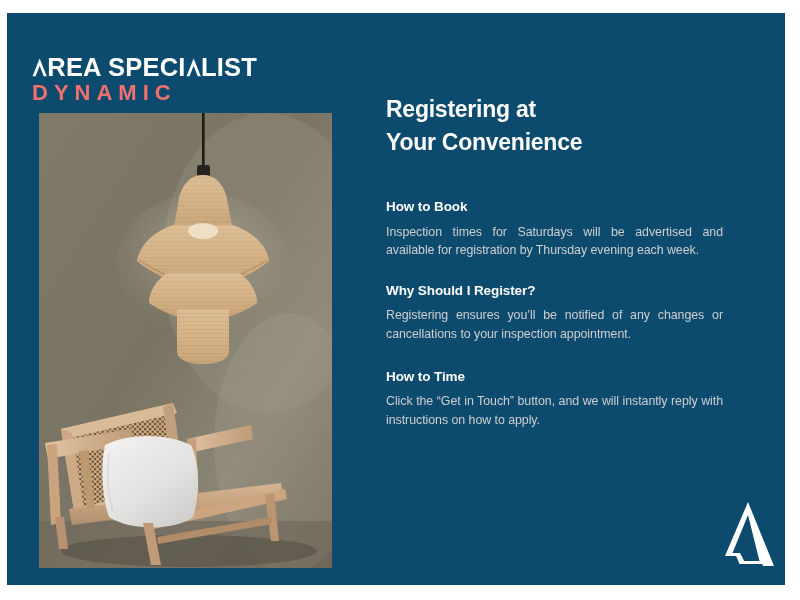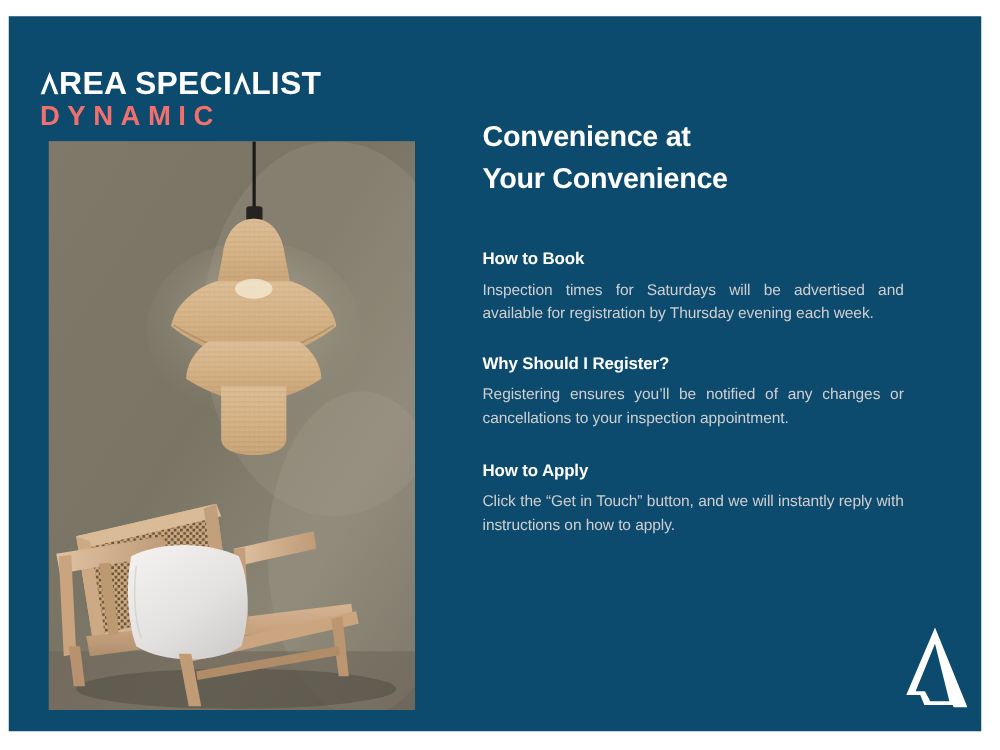--- a/index.html
+++ b/index.html
@@ -257,36 +257,36 @@
           <path d="M16 404 L20 436 L29 436 L25 404 Z" fill="#b89270"></path>
 
           <path d="M118 424 L232 404 L233 411 L119 431 Z" fill="#b08c68"></path>
         </g>
       </svg>
     </div>
 
     <div class="content">
 
       <h1 class="headline">
-        <span>Convenience at</span>
+        <span>Registering at</span>
         <span>Your Convenience</span>
       </h1>
 
       <div class="section sec-how-to-book">
         <h2 class="sec-title">How to Book</h2>
         <p class="sec-para">Inspection times for Saturdays will be advertised and available for registration by Thursday evening each week.</p>
       </div>
 
       <div class="section sec-why-register">
         <h2 class="sec-title">Why Should I Register?</h2>
         <p class="sec-para">Registering ensures you’ll be notified of any changes or cancellations to your inspection appointment.</p>
       </div>
 
       <div class="section sec-how-to-apply">
-        <h2 class="sec-title">How to Apply</h2>
+        <h2 class="sec-title">How to Time</h2>
         <p class="sec-para">Click the “Get in Touch” button, and we will instantly reply with instructions on how to apply.</p>
       </div>
     </div>
 
     <div class="corner-mark">
       <svg viewBox="0 0 52 64" aria-hidden="true">
         <path d="M26 0 L52 64 L41 64 L40.2 62 L17.5 62 L14.2 54 L3.0 54 Z
                  M26 13 L10.5 51 L18.0 51 L22.2 59 L37.5 59 Z" fill="#ffffff" fill-rule="evenodd"></path>
       </svg>
     </div>

